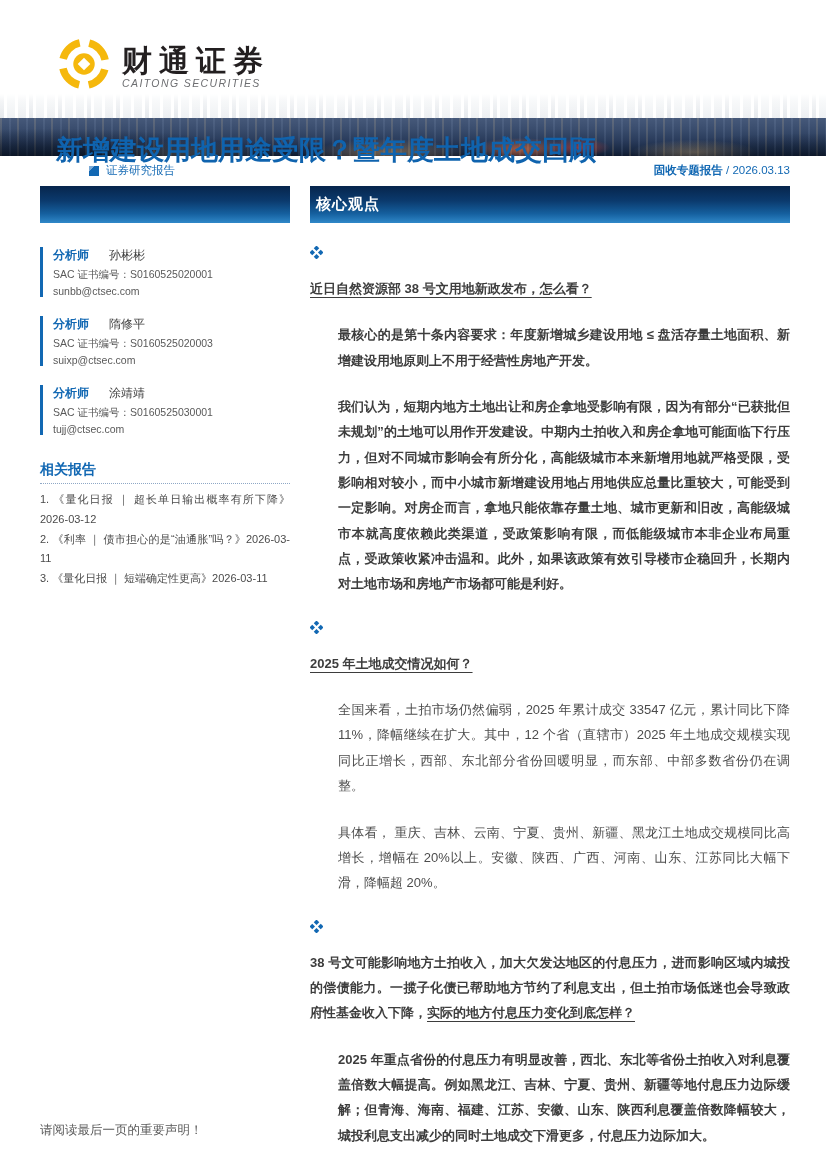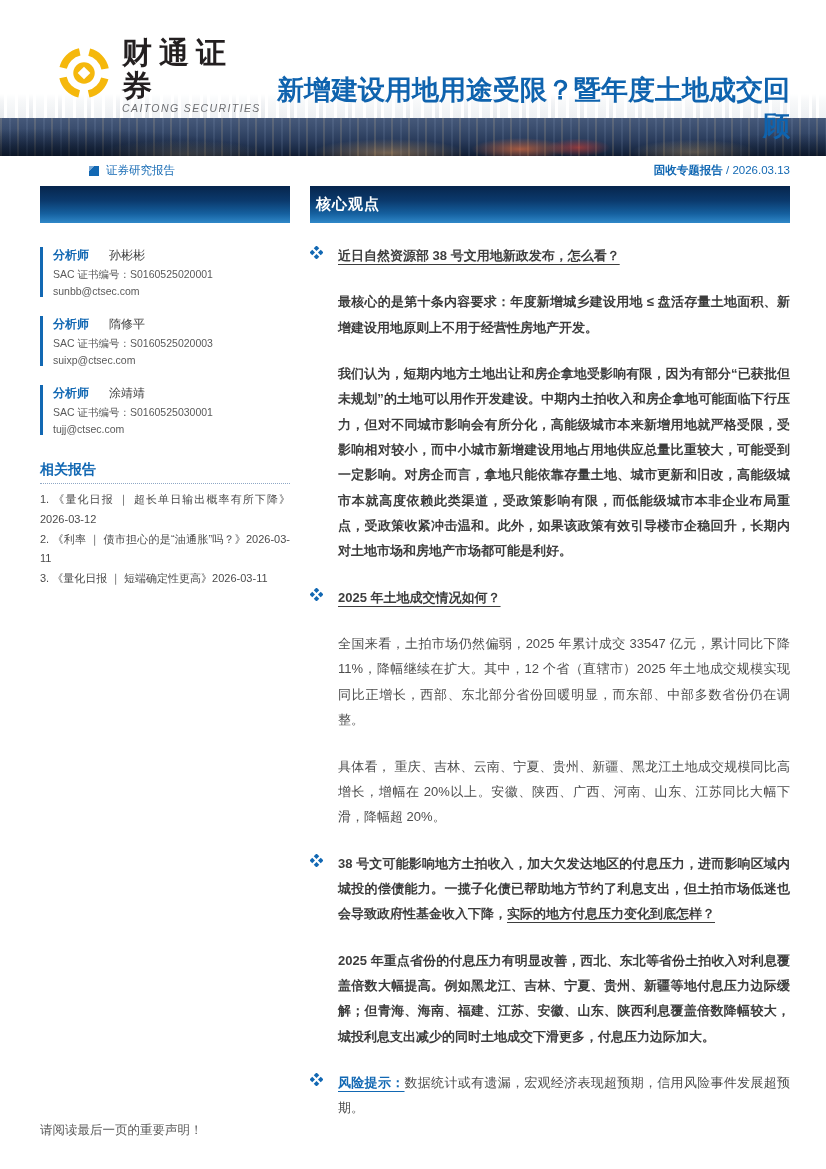--- a/index.html
+++ b/index.html
@@ -2,21 +2,21 @@
 <html><head>
 <meta charset="utf-8">
 <style>
   * { margin:0; padding:0; box-sizing:border-box; }
   html,body { width:826px; height:1169px; background:#ffffff; overflow:hidden;
     font-family:"Liberation Sans","DejaVu Sans",sans-serif; }
   .page { position:relative; width:826px; height:1169px; background:#fff; }
 
   
   .header { display:flex; justify-content:space-between; align-items:flex-start;
-    padding:36px 36px 0 56px; height:94px; }
+    padding:36px 36px 0 56px; height:94px;flex-direction:column; }
   .brand { display:flex; align-items:center; gap:10px; }
   .brand-text .cn { font-size:30px; font-weight:700; color:#231f20; letter-spacing:7px; line-height:1.1; }
   .brand-text .en { font-size:10.5px; color:#6d6e71; letter-spacing:1.4px; margin-top:0;font-style:italic; }
   .doc-title { margin-top:36px; font-size:27px; font-weight:700; color:#0f63ae; text-align:right; }
 
   
   .watermark { height:24px; margin-top:0;
     background:
       linear-gradient(0deg, rgba(255,255,255,0) 0%, rgba(255,255,255,.55) 70%, #fff 100%),
       repeating-linear-gradient(90deg,
@@ -66,21 +66,21 @@
   .analyst-role { font-size:12px; font-weight:700; color:#1268b3; }
   .analyst-name { font-size:12px; color:#3f3f3f; }
   .analyst-sac { font-size:10.5px; color:#595959; margin-top:4px; }
   .analyst-email { font-size:10.5px; color:#595959; margin-top:3px; }
   .related-title { margin-top:26px; font-size:14px; font-weight:700; color:#1268b3;
     padding-bottom:4px; border-bottom:1px dotted #8fa8c6; }
   .related-list { margin-top:6px; }
   .related-item { font-size:11px; color:#4a4a4a; line-height:1.8; text-align:justify; }
 
   
-  .block { margin-bottom:21px; }
+  .block { margin-bottom:21px;flex-direction:column; }
   .block-bullet { display:flex; gap:13px; }
   .bullet-icon { flex:0 0 15px; padding-top:2px; }
   .block-text { flex:1; font-size:13px; line-height:1.95; text-align:justify; }
   .block-para { margin-left:28px; font-size:13px; line-height:1.95; text-align:justify; }
   .seg-bold { font-weight:700; color:#3d3d3d; }
   .seg-bold-u { font-weight:700; color:#3d3d3d; text-decoration:underline; text-underline-offset:4px; }
   .seg-normal { color:#4c4c4c; }
   .seg-blue-bold-u { font-weight:700; color:#1268b3; text-decoration:underline; text-underline-offset:4px; }
 
   .footer { position:absolute; left:40px; top:1122px; font-size:12.5px; color:#595959; }

